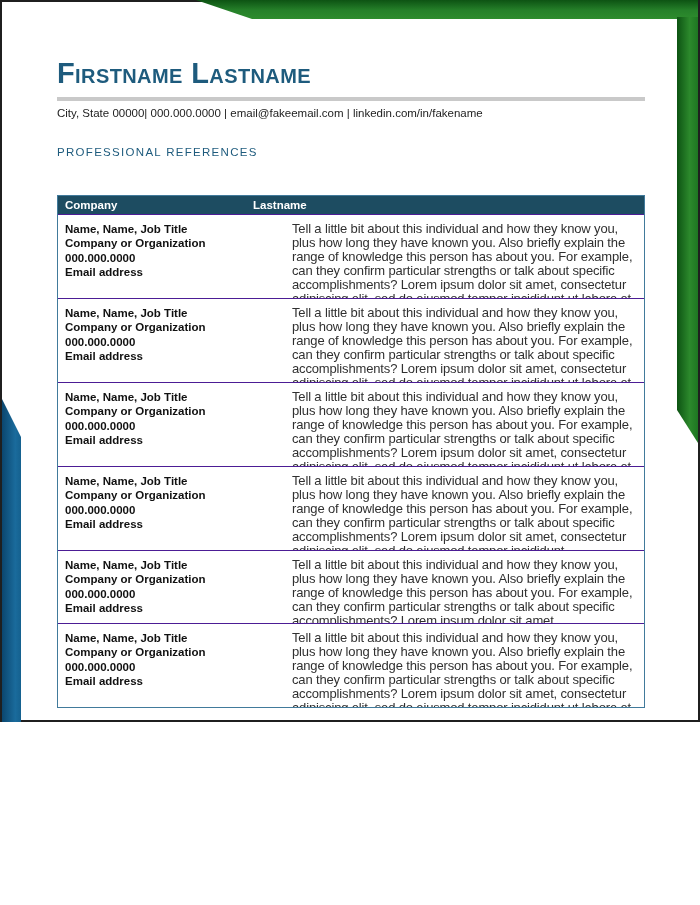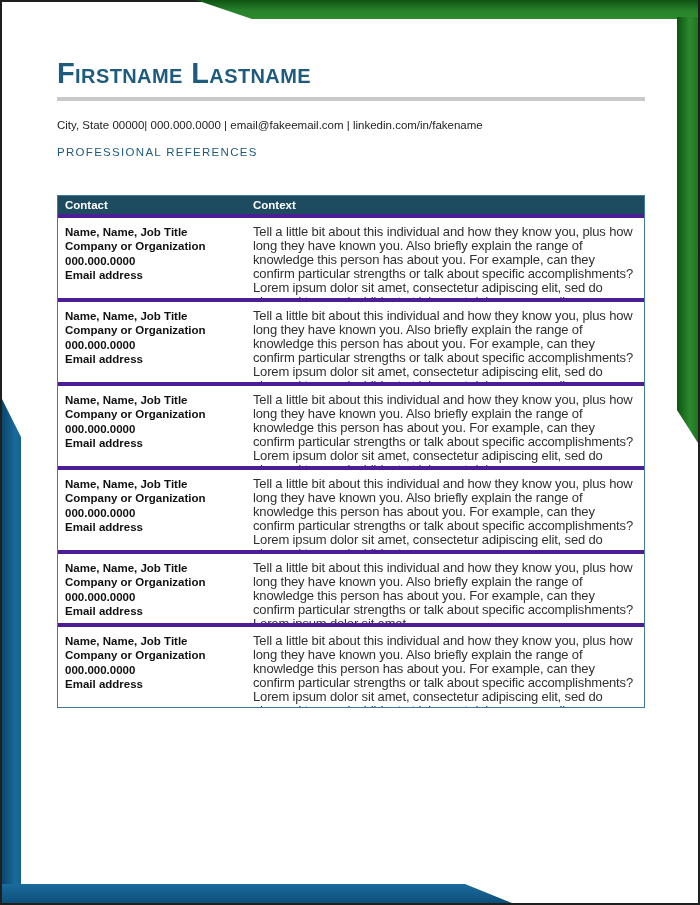--- a/index.html
+++ b/index.html
@@ -4,21 +4,21 @@
 <style>
   html, body {
     margin: 0;
     padding: 0;
     background: #ffffff;
     font-family: "Liberation Sans", sans-serif;
   }
   .page {
     position: relative;
     width: 700px;
-    height: 905px;
+    height: 722px;
     background: #ffffff;
     overflow: hidden;
   }
   
   .page-border {
     position: absolute;
     inset: 0;
     border: 2px solid #1f1f1f;
     z-index: 10;
     pointer-events: none;
@@ -54,21 +54,20 @@
     white-space: nowrap;
   }
   .rule {
     position: absolute; left: 57px; top: 97px; z-index: 5;
     width: 588px; height: 4px; background: #c9c9c9;
   }
   .contact-line {
     position: absolute; left: 57px; top: 107px; z-index: 5;
     font-size: 11.5px; color: #222222; letter-spacing: 0;
     white-space: nowrap;
-    margin-top: 12px;
   }
   .section-heading {
     position: absolute; left: 57px; top: 146px; z-index: 5;
     font-size: 11.5px; font-weight: 400; letter-spacing: 1.3px;
     color: #1e5b7d; white-space: nowrap;
   }
   .ref-table {
     position: absolute; left: 57px; top: 195px; z-index: 5;
     width: 588px;
     border: 1px solid #417a9b;
@@ -81,24 +80,25 @@
     background: #1d4c61;
     color: #ffffff;
     font-size: 11.5px;
     font-weight: 700;
     line-height: 18px;
   }
   .th-contact { width: 195px; padding-left: 7px; box-sizing: border-box; }
   .th-context { flex: 1; }
   .row {
     display: flex;
-    border-top: 4px solid #4c1d95;
+    border-top: 1px solid #4c1d95;
     box-sizing: border-box;
     height: 84px;
     overflow: hidden;
+    gap: 39px;
   }
   .row:nth-child(5) { height: 73px; }
   .cell-contact {
     width: 195px;
     box-sizing: border-box;
     padding: 7px 8px 0 7px;
     font-size: 11.5px;
     font-weight: 700;
     line-height: 14.4px;
     color: #111111;
@@ -124,22 +124,22 @@
   <div class="decor blue-band"></div>
   <div class="page-border"></div>
 
   <div class="title">Firstname Lastname</div>
   <div class="rule"></div>
   <div class="contact-line">City, State 00000| 000.000.0000 | email@fakeemail.com | linkedin.com/in/fakename</div>
   <div class="section-heading">PROFESSIONAL REFERENCES</div>
 
   <div class="ref-table">
     <div class="thead">
-      <div class="th-contact">Contact</div>
-      <div class="th-context">Context</div>
+      <div class="th-contact">Company</div>
+      <div class="th-context">Lastname</div>
     </div>
     <div>
   <div class="row">
     <div class="cell-contact">
             <div>Name, Name, Job Title</div>
             <div>Company or Organization</div>
             <div>000.000.0000</div>
             <div>Email address</div>
           </div>
     <div class="cell-context">Tell a little bit about this individual and how they know you, plus how long they have known you. Also briefly explain the range of knowledge this person has about you. For example, can they confirm particular strengths or talk about specific accomplishments? Lorem ipsum dolor sit amet, consectetur adipiscing elit, sed do eiusmod tempor incididunt ut labore et dolore magna aliqua.</div>

